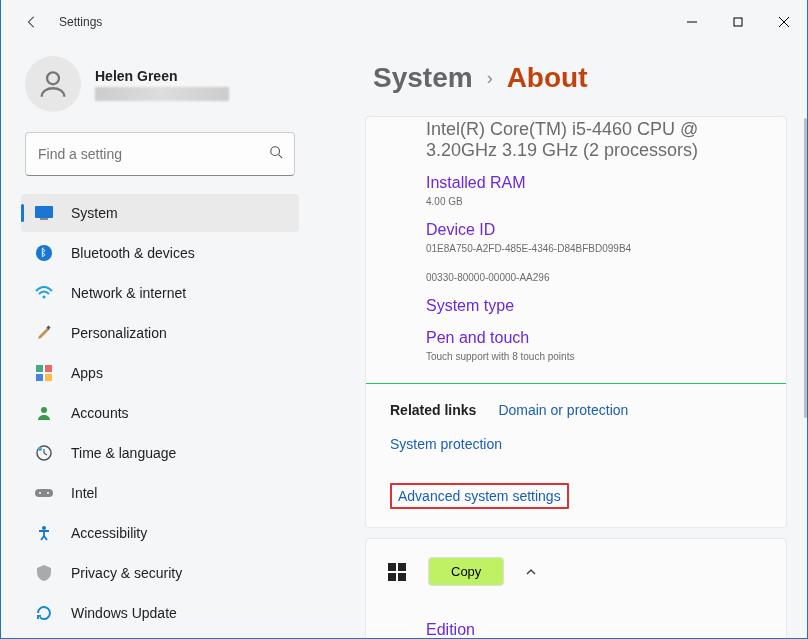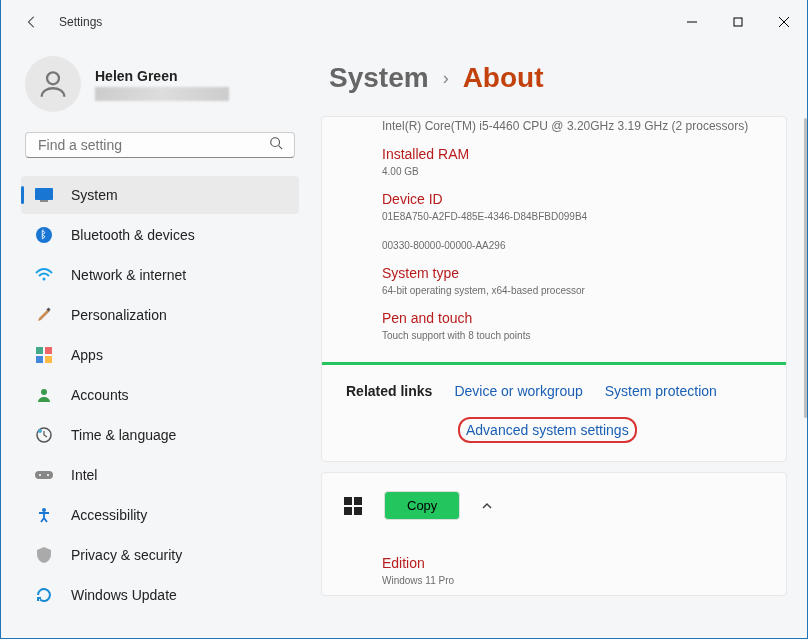--- a/index.html
+++ b/index.html
@@ -8,66 +8,66 @@
 
 
 .titlebar { display: flex; align-items: center; height: 44px; padding: 0 0 0 22px; }
 .titlebar .back { width: 18px; height: 18px; display: flex; align-items: center; justify-content: center; color: #333; cursor: pointer; }
 .titlebar .title { margin-left: 18px; font-size: 12px; color: #333; }
 .titlebar .win-controls { margin-left: auto; display: flex; }
 .titlebar .win-btn { width: 46px; height: 32px; display: flex; align-items: center; justify-content: center; cursor: pointer; }
 .titlebar .win-btn svg { width: 10px; height: 10px; }
 
 
-.shell { display: flex; height: calc(100% - 44px); }
+.shell { display: flex; height: calc(100% - 44px); gap: 44px; }
 .sidebar { width: 310px; padding: 0 12px 0 20px; flex-shrink: 0; }
 .content { flex: 1; padding: 0 20px 0 10px; overflow: hidden; position: relative; }
 
 
 .profile { display: flex; align-items: center; gap: 14px; padding: 12px 4px 20px 4px; }
 .avatar { width: 56px; height: 56px; border-radius: 50%; background: #e7e7e7; display: flex; align-items: center; justify-content: center; }
 .avatar svg { width: 34px; height: 34px; fill: #777; }
 .profile .name { font-size: 14px; font-weight: 600; color: #222; }
 .profile .email-blur { width: 134px; height: 14px; margin-top: 3px; background: linear-gradient(90deg,#ccc,#ddd,#ccc); filter: blur(1px); }
 
 
 .search { position: relative; margin: 0 4px 18px 4px; }
-.search input { width: 100%; height: 26px; border: 1px solid #ccc; border-bottom: 1px solid #888; border-radius: 4px; padding: 0 34px 0 12px; font-size: 14px; background: #fdfdfd; outline: none; }
+.search input { width: 100%; height: 44px; border: 1px solid #ccc; border-bottom: 1px solid #888; border-radius: 4px; padding: 0 34px 0 12px; font-size: 14px; background: #fdfdfd; outline: none; }
 .search .icon { position: absolute; right: 12px; top: 50%; transform: translateY(-50%); color: #555; }
 
 
 .nav-item { display: flex; align-items: center; height: 38px; padding: 0 14px; border-radius: 4px; font-size: 14px; color: #222; cursor: pointer; position: relative; gap: 18px; margin-bottom: 2px; }
 .nav-item.active { background: #eaeaea; }
 .nav-item.active::before { content: ''; position: absolute; left: 0; top: 10px; bottom: 10px; width: 3px; background: #1976d2; border-radius: 2px; }
 .nav-icon { width: 18px; height: 18px; display: flex; align-items: center; justify-content: center; }
 
 
 .breadcrumb { display: flex; align-items: center; gap: 14px; padding: 18px 0 22px 8px; color: #666; }
 .breadcrumb .crumb { font-size: 28px; font-weight: 600; }
 .breadcrumb .current { color: #c2410c; }
 .breadcrumb .sep { font-size: 18px; color: #888; }
 
 
 .card { background: #fbfbfb; border: 1px solid #e8e8e8; border-radius: 4px; margin-bottom: 10px; }
 .spec-body { padding: 0 24px 14px 60px; }
 .spec-row { padding: 7px 0; }
-.spec-label { font-size: 14px; color: #b91c1c; }
+.spec-label { font-size: 16px; color: #6d28d9; }
 .spec-value { font-size: 10px; color: #6c6c6c; margin-top: 4px; }
-.first-value { font-size: 12px; color: #6c6c6c; padding: 2px 0 6px 0; }
-
-.related { display: flex; flex-wrap: wrap; gap: 18px 22px; padding: 18px 24px; border-top: 3px solid #22c55e; }
+.first-value { font-size: 18px; color: #6c6c6c; padding: 2px 0 6px 0; }
+
+.related { display: flex; flex-wrap: wrap; gap: 18px 22px; padding: 18px 24px; border-top: 1px solid #22c55e; }
 .related .rl-label { font-size: 14px; font-weight: 600; color: #222; }
 .related .link { font-size: 14px; color: #1a5fb4; cursor: pointer; }
-.related .highlighted { border: 2px solid #d83434; border-radius: 12px; padding: 3px 6px; }
+.related .highlighted { border: 2px solid #d83434; border-radius: 1px; padding: 3px 6px; margin-top: 13px; }
 
 
 .expand-header { display: flex; align-items: center; padding: 18px 20px; gap: 20px; }
 .expand-header .hicon { width: 22px; height: 22px; display: flex; align-items: center; justify-content: center; }
 .expand-header .htitle { font-size: 14px; color: #222; flex: 1; }
-.copy-btn { background: #22c55e; border: 1px solid #ddd; border-radius: 4px; padding: 6px 22px; font-size: 13px; cursor: pointer; }
+.copy-btn { background: #bef264; border: 1px solid #ddd; border-radius: 4px; padding: 6px 22px; font-size: 13px; cursor: pointer; }
 .chevron { width: 14px; height: 14px; }
 
 .win-body { padding: 10px 24px 2px 60px; }
 
 
 .scroll-track { position: absolute; right: 0; top: 74px; width: 3px; height: 300px; background: #bfbfbf; border-radius: 2px; }
 </style>
 </head>
 <body>
 
@@ -246,30 +246,29 @@
         </div>
         <div class="spec-row">
           <div class="spec-label">Device ID</div>
           <div class="spec-value">01E8A750-A2FD-485E-4346-D84BFBD099B4</div>
         </div>
         <div class="spec-row">
           <div class="spec-value">00330-80000-00000-AA296</div>
         </div>
         <div class="spec-row">
           <div class="spec-label">System type</div>
-          <div class="spec-value">64-bit operating system, x64-based processor</div>
         </div>
         <div class="spec-row">
           <div class="spec-label">Pen and touch</div>
           <div class="spec-value">Touch support with 8 touch points</div>
         </div>
       </div>
       <div class="related">
         <span class="rl-label">Related links</span>
-        <span class="link">Device or workgroup</span>
+        <span class="link">Domain or protection</span>
         <span class="link">System protection</span>
         <span style="width:90px"></span>
         <span class="link highlighted">Advanced system settings</span>
       </div>
     </div>
 
     <div class="card">
       <div class="expand-header">
         <span class="hicon">
           <svg width="18" height="18" viewBox="0 0 18 18">

